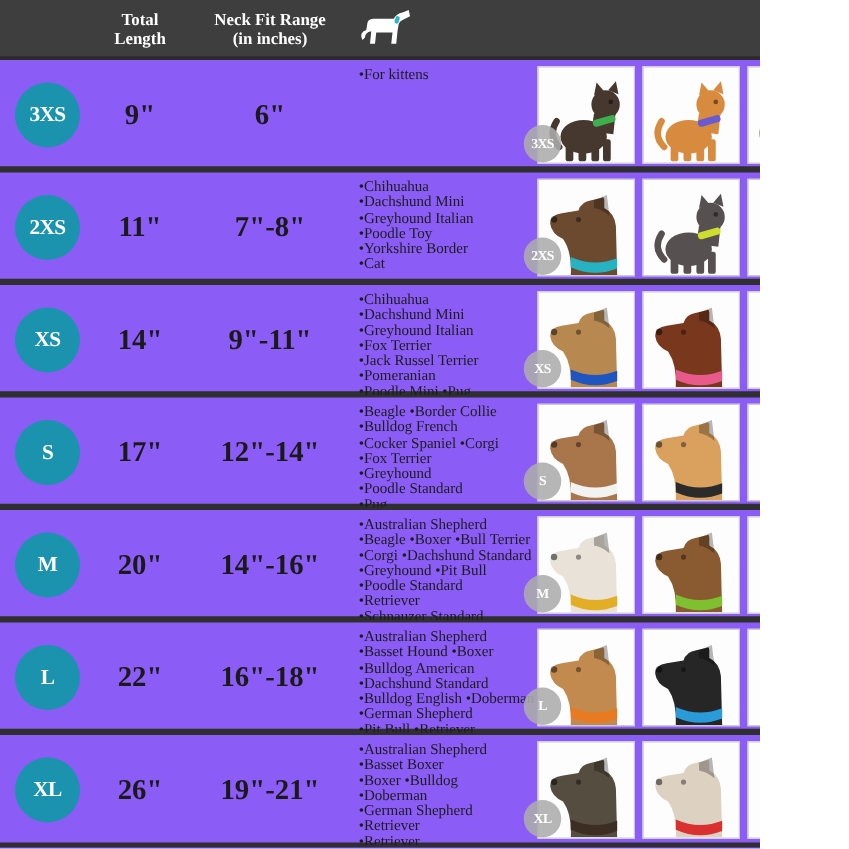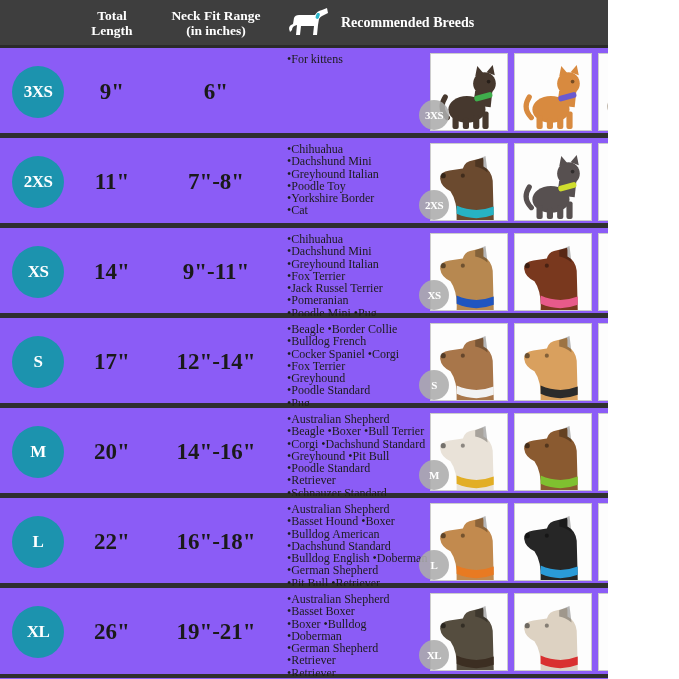--- a/index.html
+++ b/index.html
@@ -90,21 +90,20 @@
     </div>
     <div class="hdr-col">
       <span>Neck Fit Range</span>
       <span>(in inches)</span>
     </div>
     <div class="hdr-breeds">
       <svg class="dog-hdr-icon" viewBox="0 0 46 32">
         <path d="M4 25 Q1 19 7 17 L8 11 Q9 8 13 8 L29 8 Q31 4 36 3 L41 1 L42 6 L36 9 Q34 10 33 12 L32 18 L31 28 L27 28 L28 19 L15 19 L14 28 L10 28 L11 18 Q6 19 6 23 Z" fill="#ffffff"></path>
         <rect x="30" y="6" width="3.4" height="6" rx="1.5" transform="rotate(18 32 9)" fill="#2bb6c9"></rect>
       </svg>
-      <span class="lbl">Recommended Breeds</span>
     </div>
   </div>
 
   <section class="row">
     <div class="badge-cell">
       <div class="size-badge">3XS</div>
     </div>
     <div class="num">9"</div>
     <div class="num">6"</div>
     <div class="breeds">

